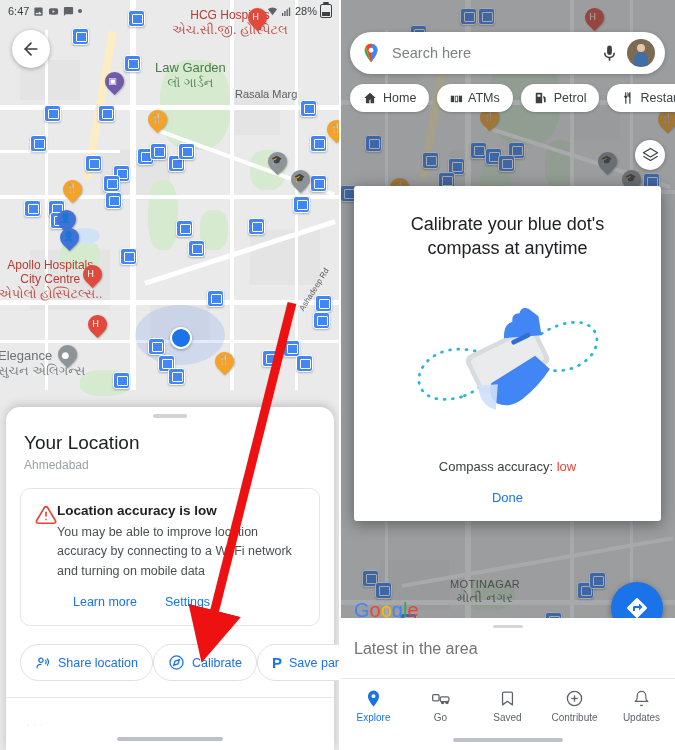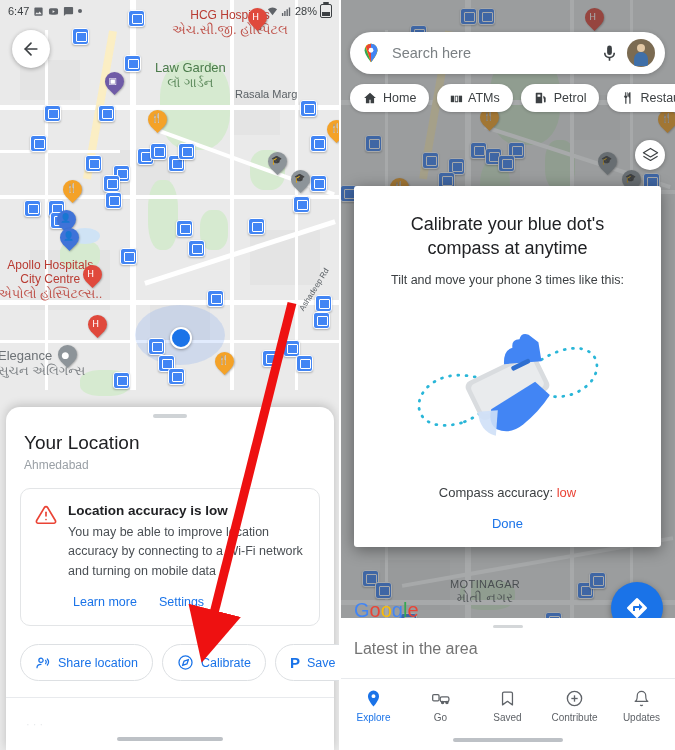--- a/index.html
+++ b/index.html
@@ -64,26 +64,26 @@
   .batt:before{content:"";position:absolute;left:2px;right:2px;top:-3px;height:2px;background:currentColor;border-radius:1px;}
   .batt:after{content:"";position:absolute;left:1px;right:1px;bottom:1px;height:30%;background:currentColor;}
 
   
   .sheet{position:absolute;left:6px;right:6px;bottom:0;background:#fff;border-radius:14px 14px 0 0;
      box-shadow:0 -2px 10px rgba(0,0,0,.18);z-index:40;}
   .sheet-handle{width:34px;height:4px;border-radius:2px;background:#cfd3d6;margin:7px auto 0;}
   .sheet-title{font-size:19px;color:#202124;padding:14px 18px 0;}
   .sheet-sub{font-size:12px;color:#9aa0a6;padding:4px 18px 0;}
   .alert-card{margin:16px 14px 0;border:1px solid #e3e5e7;border-radius:10px;padding:14px 14px 8px;}
-  .alert-row{display:flex;gap:11px;justify-content:flex-end;}
+  .alert-row{display:flex;gap:0;justify-content:flex-end;}
   .alert-title{font-size:13.5px;color:#202124;font-weight:600;margin:0 0 5px;}
   .alert-body{font-size:12.5px;color:#4a4f54;line-height:1.55;margin:0;}
-  .alert-links{display:flex;gap:22px;padding:14px 0 8px 38px;}
+  .alert-links{display:flex;gap:28px;padding:14px 0 8px 38px;}
   .alert-links a{color:#1a73e8;font-size:12.5px;text-decoration:none;}
-  .chips{display:flex;gap:9px;padding:18px 14px 16px;}
+  .chips{display:flex;gap:0;padding:18px 14px 16px;}
   .chip{display:flex;align-items:center;gap:7px;border:1px solid #dde0e3;border-radius:19px;
      padding:9px 14px;color:#1a73e8;font-size:12.5px;white-space:nowrap;background:#fff;}
   .sheet-sep{height:1px;background:#e8eaed;}
   .sheet-foot{height:52px;position:relative;}
   .ghosttext{position:absolute;left:20px;top:20px;font-size:11px;color:#e7e9eb;}
   .homebar{position:absolute;left:50%;transform:translateX(-50%);bottom:9px;width:106px;height:4px;
      border-radius:2px;background:#bdc1c6;}
 
   
   .scrim{position:absolute;inset:0;background:rgba(60,64,67,.45);z-index:25;}
@@ -483,21 +483,20 @@
       <div class="mchip">
         <svg width="14" height="14" viewBox="0 0 24 24" fill="#3c4043">
             <path d="M7 2v7a3 3 0 0 0 2 2.8V22h2V11.8A3 3 0 0 0 13 9V2h-1.5v6H10V2H8.5v6H7V2zm10 0c-1.7 0-3 2.2-3 5 0 2.2.8 4 2 4.6V22h2V2z"></path>
           </svg>
         <span>Restaurant</span>
       </div>
     </div>
 
     <div class="dialog">
       <p class="dlg-title">Calibrate your blue dot's compass at anytime</p>
-      <p class="dlg-sub">Tilt and move your phone 3 times like this:</p>
 
       <div class="dlg-anim">
         <svg width="100%" height="190" viewBox="0 0 290 190">
           <path d="M95 135 C40 150 35 100 75 86 C115 72 175 118 215 104 C255 90 250 44 205 56 C160 68 135 122 95 135 Z" fill="none" stroke="#29b6d8" stroke-width="3" stroke-linecap="round" stroke-dasharray="1 8"></path>
           <g transform="rotate(-26 145 95)">
             <rect x="103" y="72" width="84" height="46" rx="7" fill="#d9dcdf"></rect>
             <rect x="108" y="77" width="74" height="36" rx="5" fill="#e9ebed"></rect>
             <path d="M152 72 q6 -14 16 -12 q3 -9 11 -5 q5 -6 11 0 l6 12 l-6 20 z" fill="#4285f4"></path>
             <rect x="157" y="78" width="22" height="5" rx="2" fill="#2f6fd0"></rect>
             <path d="M118 110 q-10 12 -4 22 q10 12 28 8 q22 -5 40 -16 l-8 -20 z" fill="#4285f4"></path>

